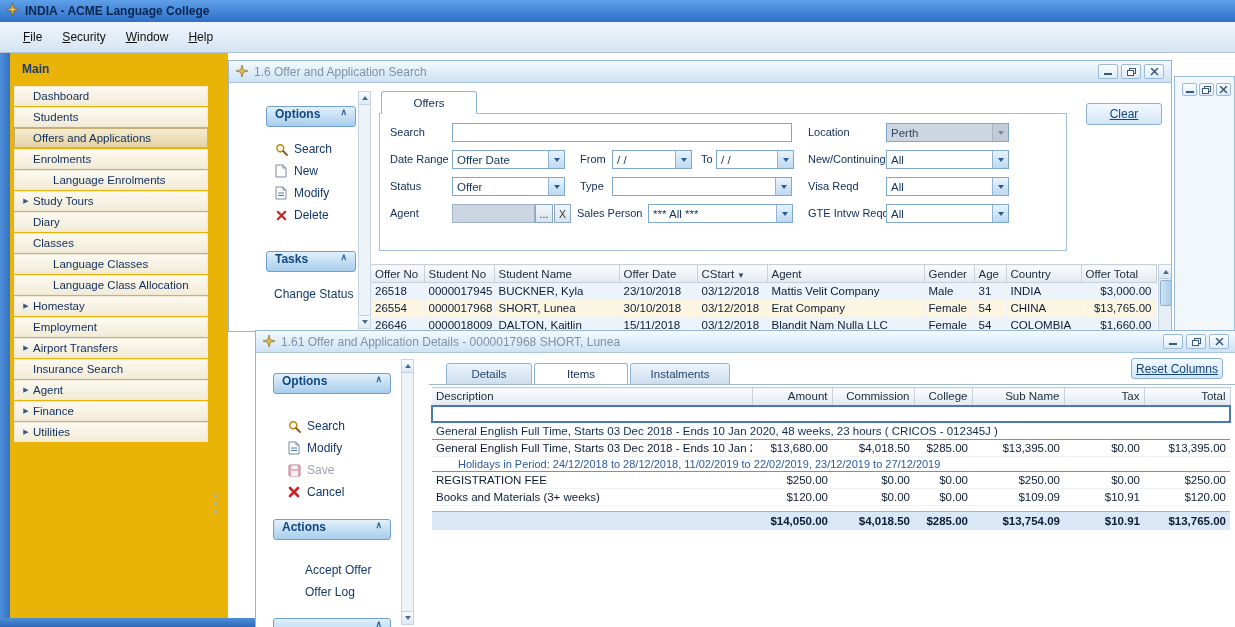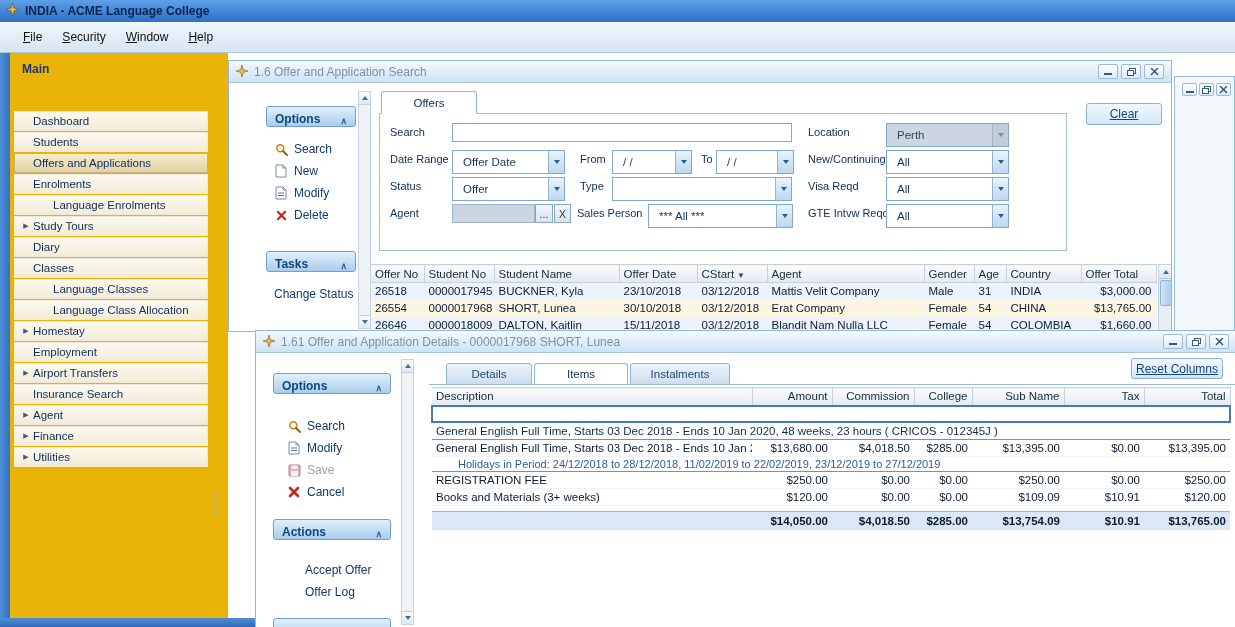--- a/index.html
+++ b/index.html
@@ -18,21 +18,21 @@
   .menu-item { font-size:12px; color:#101010; padding:3px 9px; }
   .frame-left { position:absolute; left:0; top:53px; width:10px; height:574px;
                 background:linear-gradient(90deg,#4e8ed8,#3272c0); z-index:1; }
   .frame-bottom { position:absolute; left:0; top:618px; width:100%; height:9px;
                   background:linear-gradient(#4e8ed8,#2f6ab8); z-index:1; }
 
   
   .sidebar { position:absolute; left:10px; top:53px; width:218px; height:565px;
              background:#eab308; z-index:2; }
   .sidebar-header { font-size:12px; font-weight:bold; color:#1a3a70; padding:9px 0 10px 12px; }
-  .tree { padding-left:4px;margin-top:25px; }
+  .tree { padding-left:4px; }
   .tree-item { height:20px; margin-bottom:1px; width:194px; display:flex; align-items:center;
                background:linear-gradient(#fcf9f0,#f2ebd6); border:1px solid #efe8d4;
                font-size:11.5px; color:#0f2d5e; cursor:default; }
   .tree-item.selected { background:linear-gradient(#f5ecd0,#e4d2a4); border:1px solid #c8b078; }
   .tree-item.indent .tree-label { padding-left:20px; }
   .tree-arrow { width:14px; margin-left:4px; text-align:center; font-size:7px; color:#355a8a; }
   .splitter-grip { position:absolute; left:212px; top:494px; width:6px; z-index:3;
                    display:flex; flex-direction:column; gap:5px; align-items:center; }
   .splitter-grip i { width:3px; height:3px; border-radius:50%; background:#9ab0c8; }
 
@@ -49,21 +49,21 @@
                   padding:0 7px; gap:6px; }
   .win-title { font-size:12px; color:#7d92a8; flex:1; white-space:nowrap; overflow:hidden; }
   .win-buttons { display:flex; gap:3px; }
   .wbtn { width:20px; height:15px; border:1px solid #9db9d4; border-radius:2px;
           background:linear-gradient(#fdfeff,#dcebf8); display:flex; align-items:center;
           justify-content:center; cursor:default; }
   .wbtn.small { width:15px; height:13px; }
 
   
   .panel-header { height:21px; background:linear-gradient(#e2f0fb,#a8cdec);
-                  border:1px solid #6f9fcc; border-radius:3px; display:flex; align-items:flex-end;
+                  border:1px solid #6f9fcc; border-radius:3px; display:flex; align-items:flex-start;
                   justify-content:space-between; padding:0 8px; font-size:12px; font-weight:bold;
                   color:#10477e; }
   .chev { font-size:9px; color:#2f639c; font-weight:bold; }
   .opt-list { display:flex; flex-direction:column; gap:6px; }
   .opt-item { display:flex; align-items:center; gap:6px; height:16px; font-size:12px;
               color:#13386b; cursor:default; }
   .opt-item.disabled .opt-label { color:#9aa4b0; }
   .opt-icon { width:14px; height:14px; display:flex; align-items:center; justify-content:center; }
 
   .w1-options { position:absolute; left:37px; top:45px; width:90px; }
@@ -101,22 +101,22 @@
               display:flex; align-items:center; justify-content:center; cursor:default; }
   .btn-clear { position:absolute; left:857px; top:42px; width:76px; height:22px; }
   .btn-reset { position:absolute; left:875px; top:27px; width:92px; height:21px; }
 
   
   .w1-form { position:absolute; left:150px; top:52px; width:688px; height:138px;
              background:#fff; border:1px solid #a3c0da; }
   .f-label { position:absolute; font-size:11px; color:#0e2c58; white-space:nowrap; }
   .txt { position:absolute; height:19px; border:1px solid #7fa8cc;
          font:11.5px "Liberation Sans",sans-serif; padding:0 3px; color:#10355e; background:#fff; }
-  .combo { position:absolute; height:24px; border:1px solid #7fa8cc; background:#fff;
-           display:flex; align-items:center; font-size:11.5px; color:#10355e; padding-left:10px; }
+  .combo { position:absolute; height:19px; border:1px solid #7fa8cc; background:#fff;
+           display:flex; align-items:center; font-size:11.5px; color:#10355e; padding-left:4px; }
   .combo .arrow { margin-left:auto; width:16px; height:100%; border-left:1px solid #8fb4d6;
                   background:linear-gradient(#e8f3fc,#bcd8f0); display:flex; align-items:center;
                   justify-content:center; }
   .combo .arrow i { width:0; height:0; border-left:3.5px solid transparent;
                     border-right:3.5px solid transparent; border-top:4.5px solid #2a5c94; }
   .combo.disabled { background:#ccd6e2; color:#3a4a5c; }
   .combo.disabled .arrow { background:#c2ccd8; border-left-color:#a8b4c2; }
   .combo.disabled .arrow i { border-top-color:#7a8a9c; }
   .cb-text { white-space:nowrap; overflow:hidden; }
   .sq-btn { position:absolute; height:19px; border:1px solid #8aa6c0;

